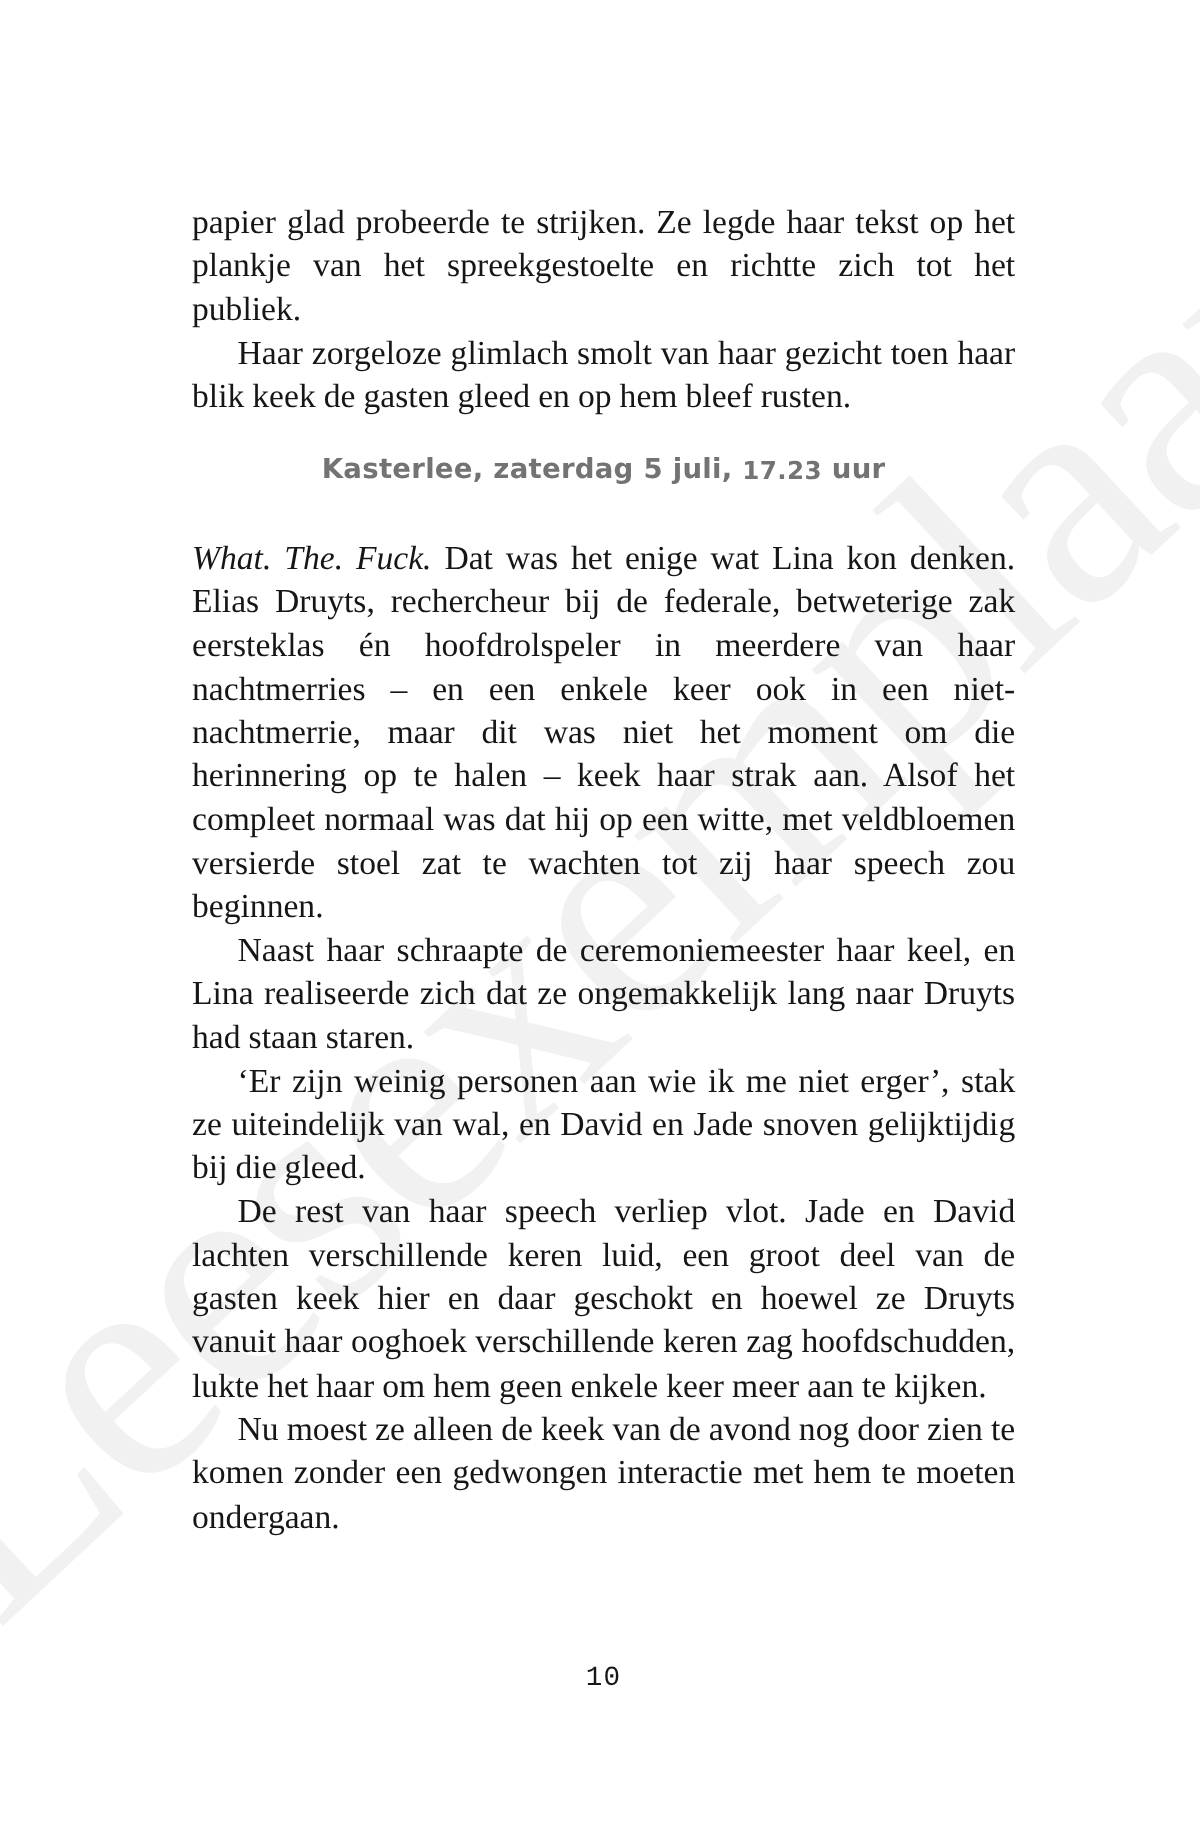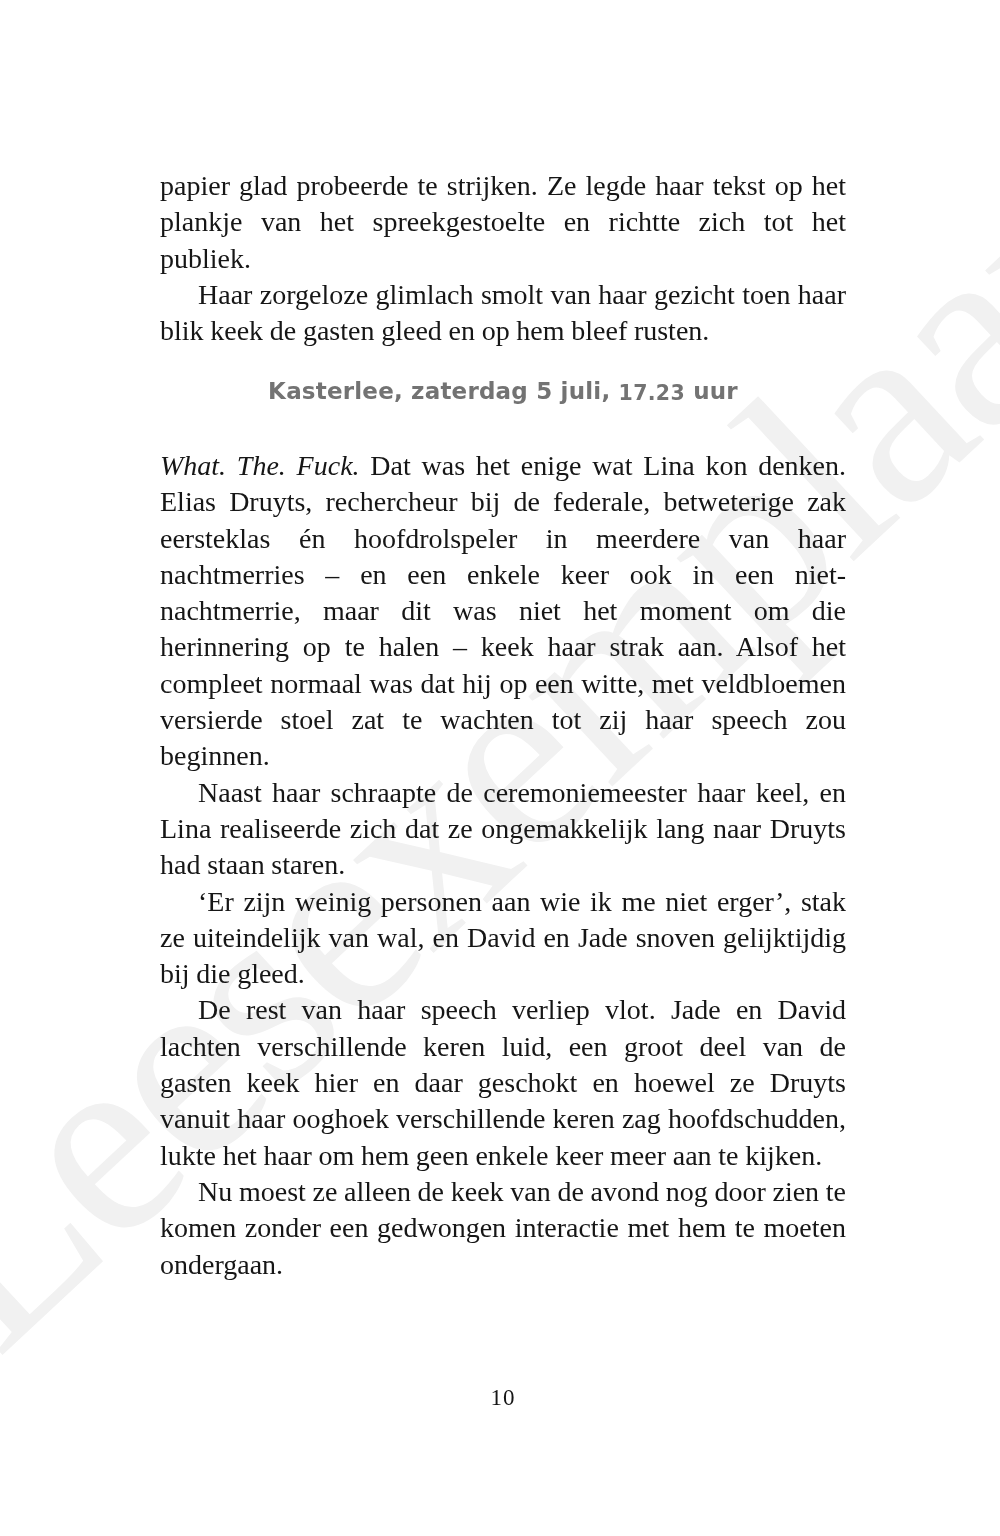--- a/index.html
+++ b/index.html
@@ -114,20 +114,21 @@
     top: 1385px;
     left: 0;
     width: 686px;
     text-align: center;
     font-size: 23px;
     font-variant-numeric: oldstyle-nums;
     font-feature-settings: "onum" 1;
     letter-spacing: 1px;
     color: #161616;
     margin: 0;
+    font-family: Liberation Mono, monospace;
   }
 </style>
 </head>
 <body>
 
 <div class="page">
 
   <div class="watermark-layer">
     <div class="watermark">Leesexemplaar</div>
   </div>

